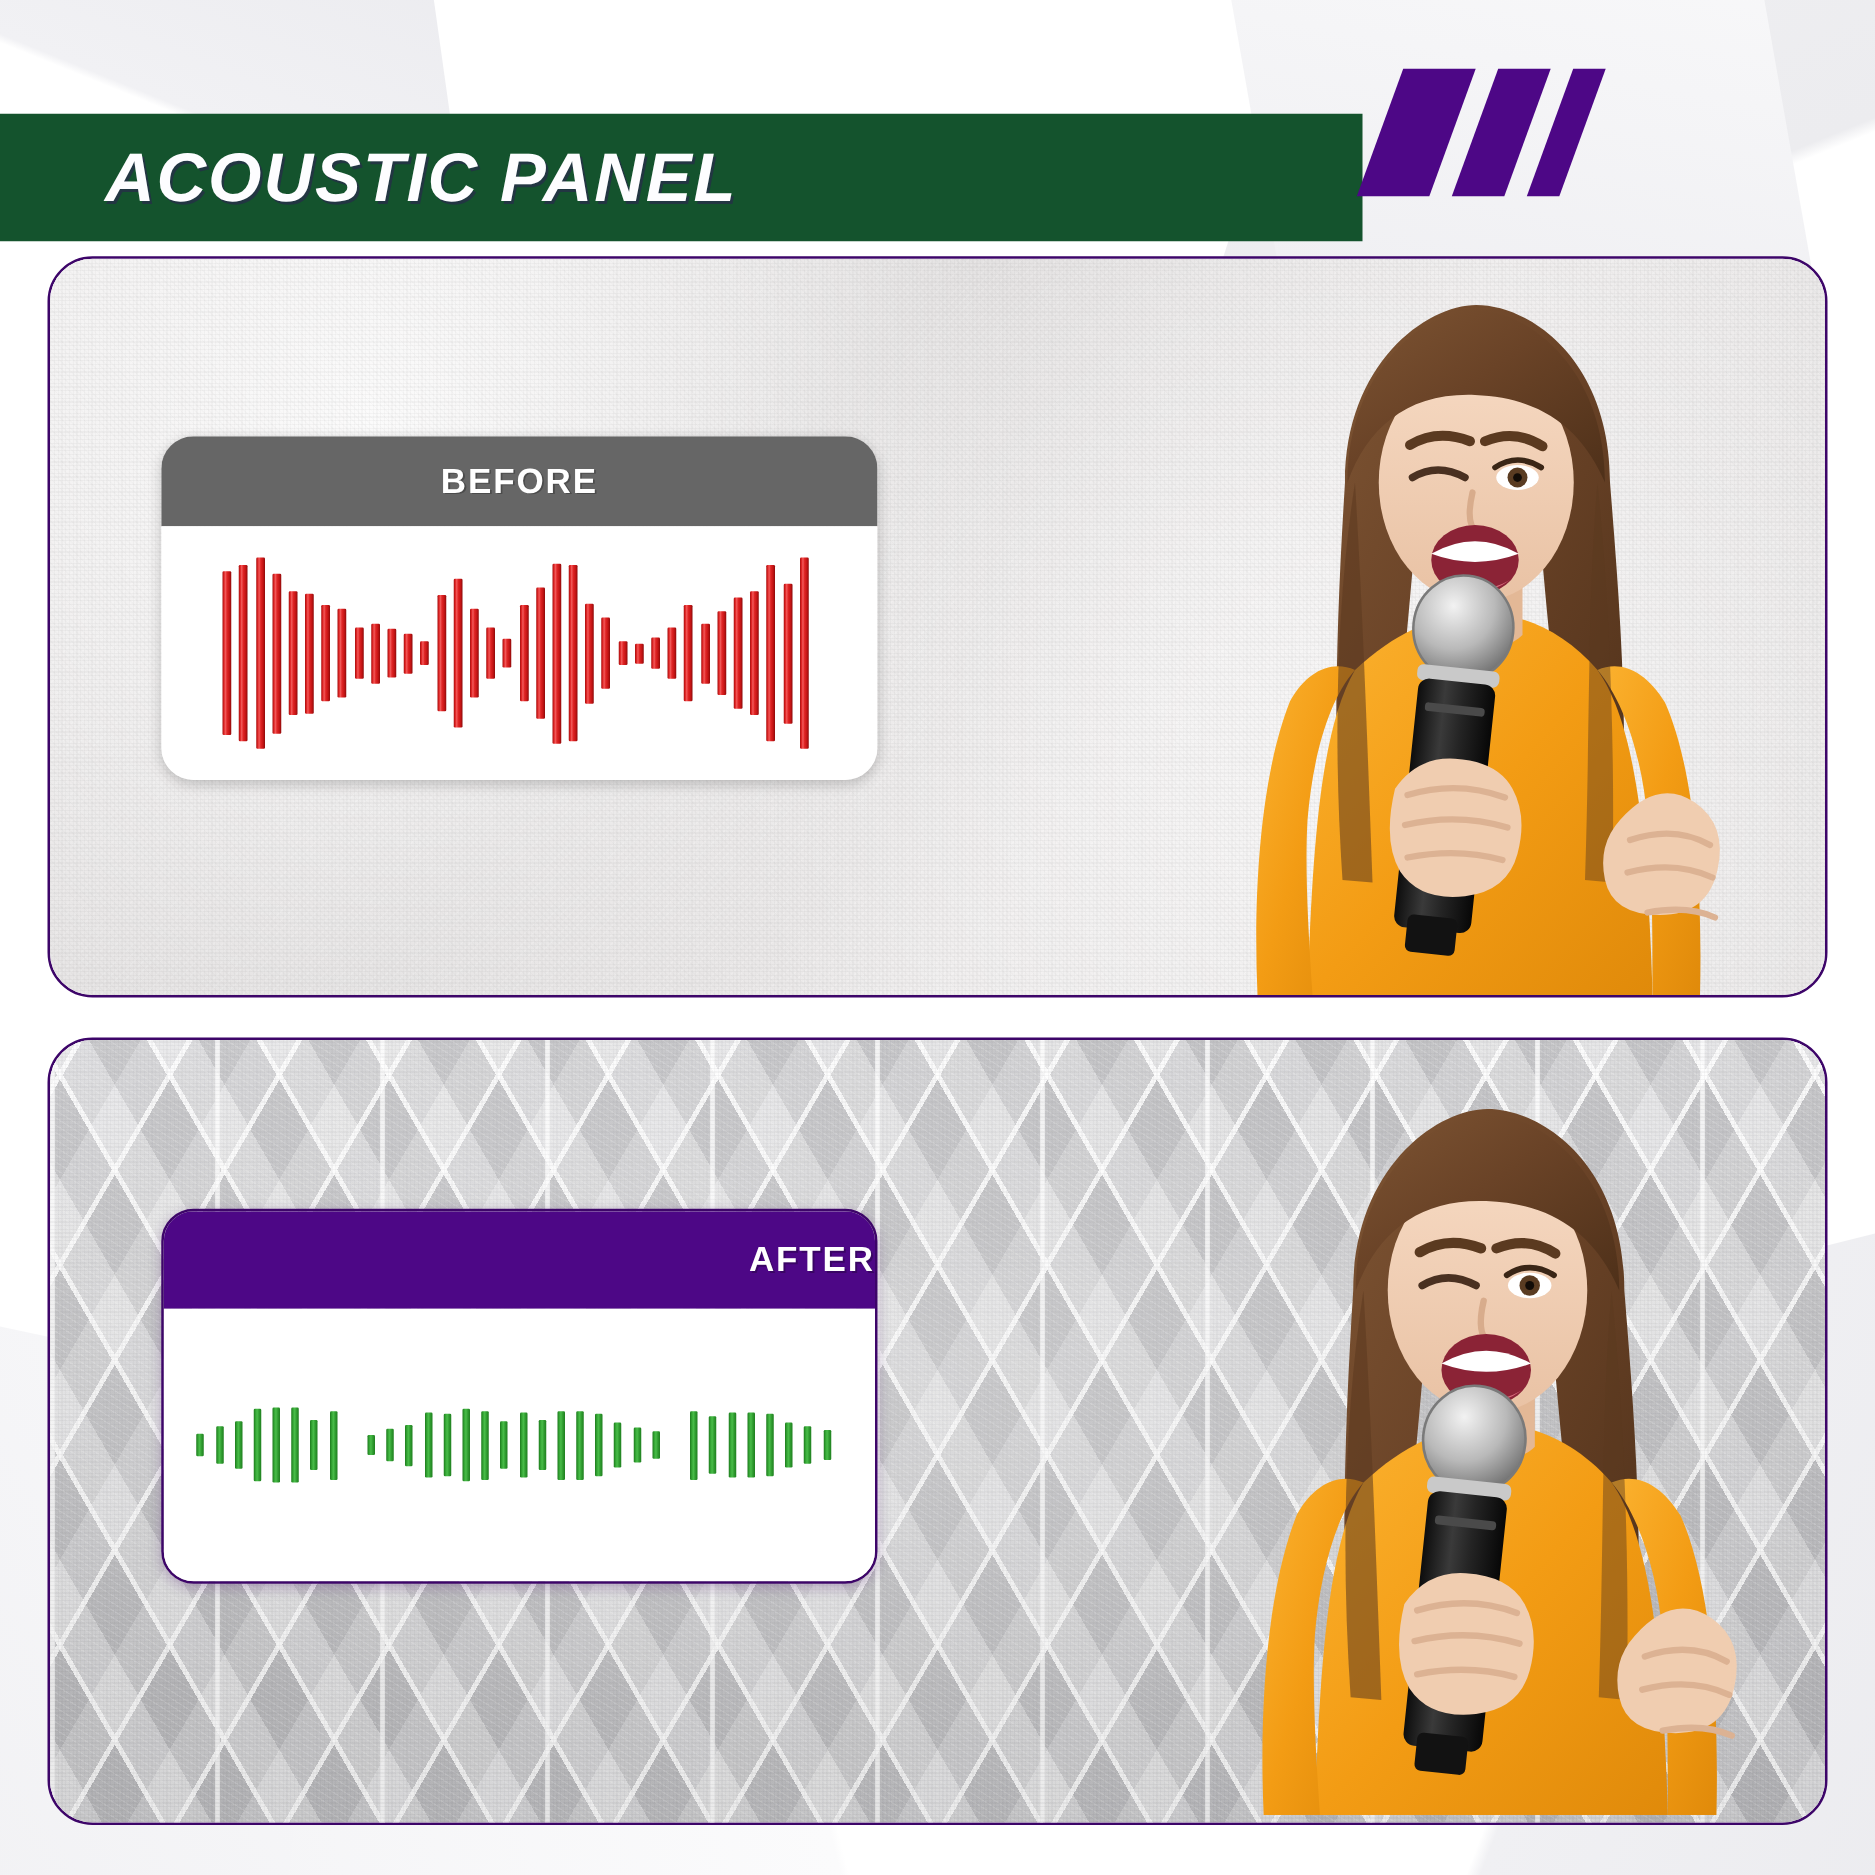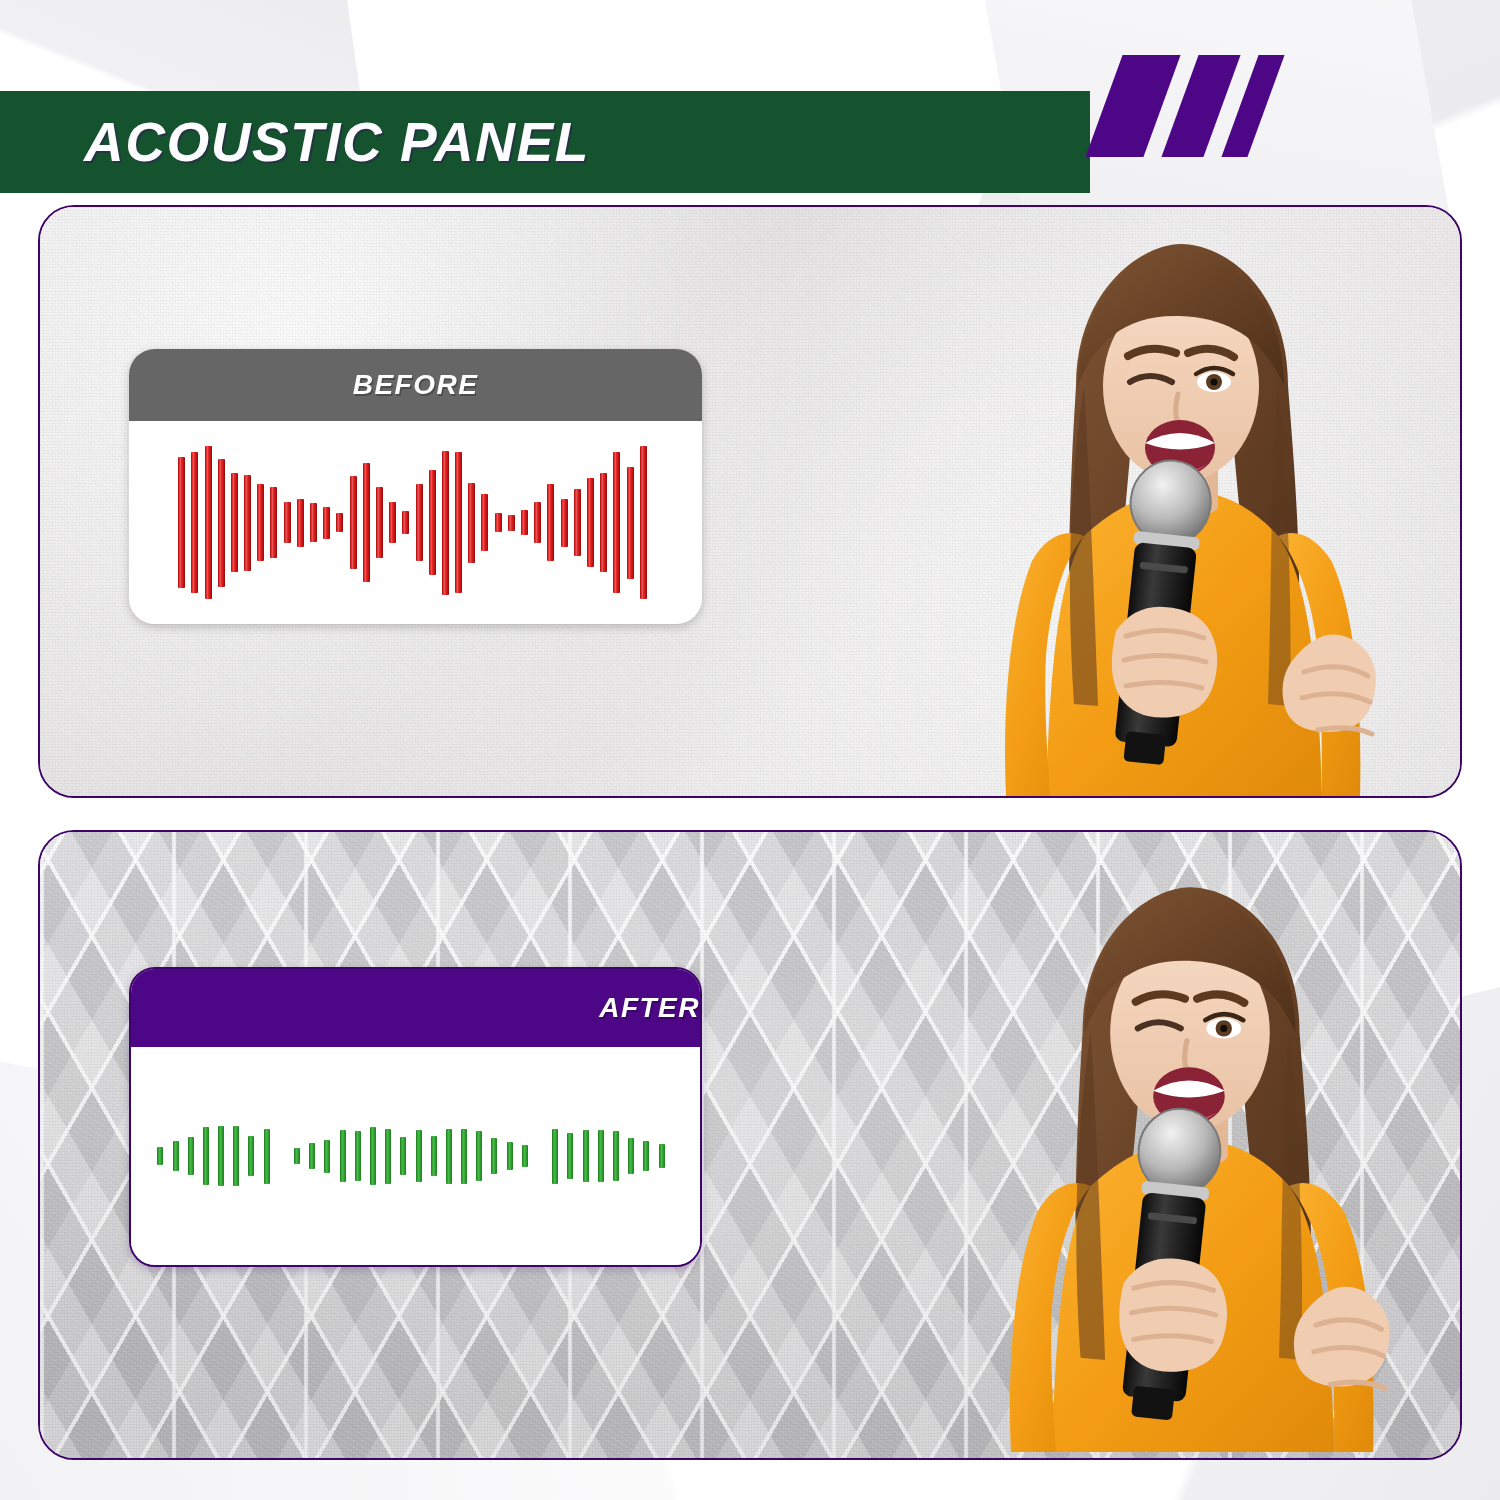--- a/index.html
+++ b/index.html
@@ -162,21 +162,21 @@
     left:89px; top:135px; width:573px; height:300px;
     box-shadow:0 3px 10px rgba(60,0,100,.25);
     border:2px solid #3d0569;
   }
   .wave-head {
     height:72px; display:flex; align-items:center; justify-content:center;
   }
   #card-before .wave-head { background:#666666; }
   #card-after  .wave-head { background:#4d0786; height:78px;justify-content:flex-end; }
   .wave-head-label {
-    color:#ffffff; font-size:28px; font-weight:bold; font-style:italic;
+    color:#ffffff; font-size:28px; font-weight:bold; 
     letter-spacing:1.5px;
     text-shadow:1.5px 1.5px 0 rgba(0,0,0,.25);
   }
   .wave-body {
     background:#ffffff; height:calc(100% - 72px);
     display:flex; align-items:center; justify-content:center;
   }
   #card-after .wave-body { height:calc(100% - 78px); }
   .wave-bars {
     display:flex; align-items:center; gap:0;

